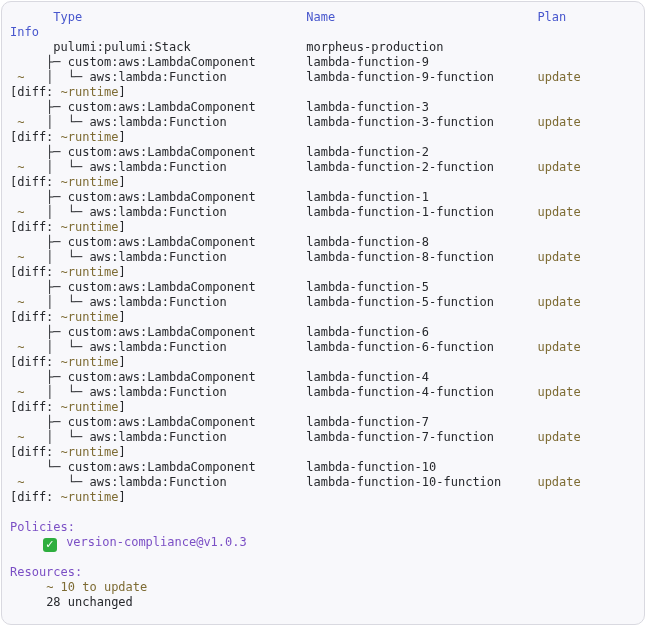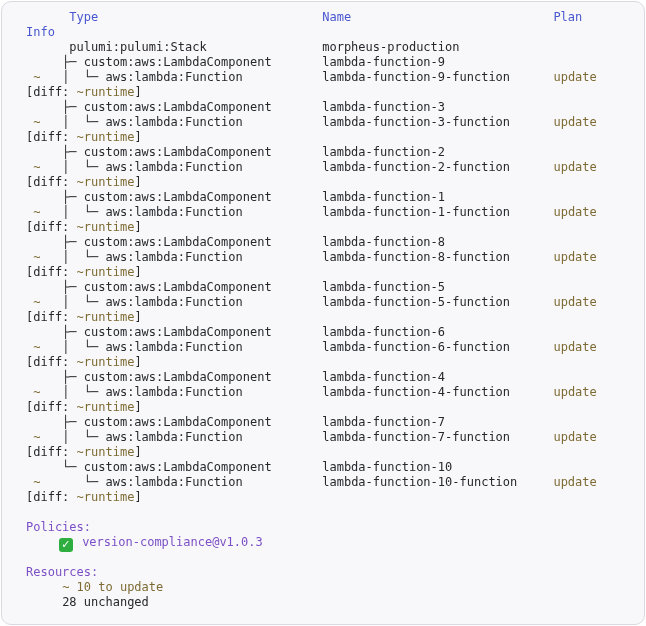--- a/index.html
+++ b/index.html
@@ -8,21 +8,21 @@
   }
   html,body{margin:0;padding:0;background:var(--page-bg);}
   body{width:646px;height:626px;overflow:hidden;}
   .panel{
     box-sizing:border-box;
     margin:1px;
     width:644px;height:624px;
     background:var(--panel-bg);
     border:1px solid var(--panel-border);
     border-radius:10px;
-    padding:8px 6px 8px 24px;
+    padding:8px 6px 8px 8px;
     overflow:hidden;
   }
   .term{
     font-family:"DejaVu Sans Mono","Liberation Mono",monospace;
     font-size:12px;
     line-height:15px;
     color:var(--text);
     white-space:pre;
   }
   .line{height:15px;white-space:pre;}

